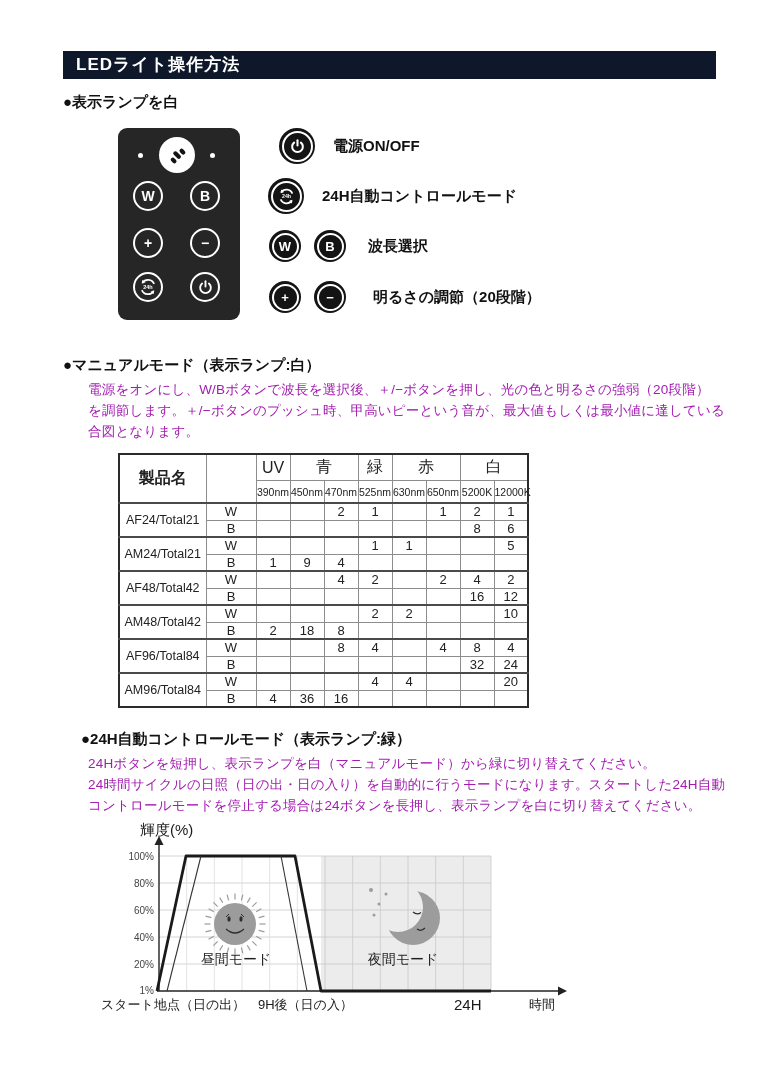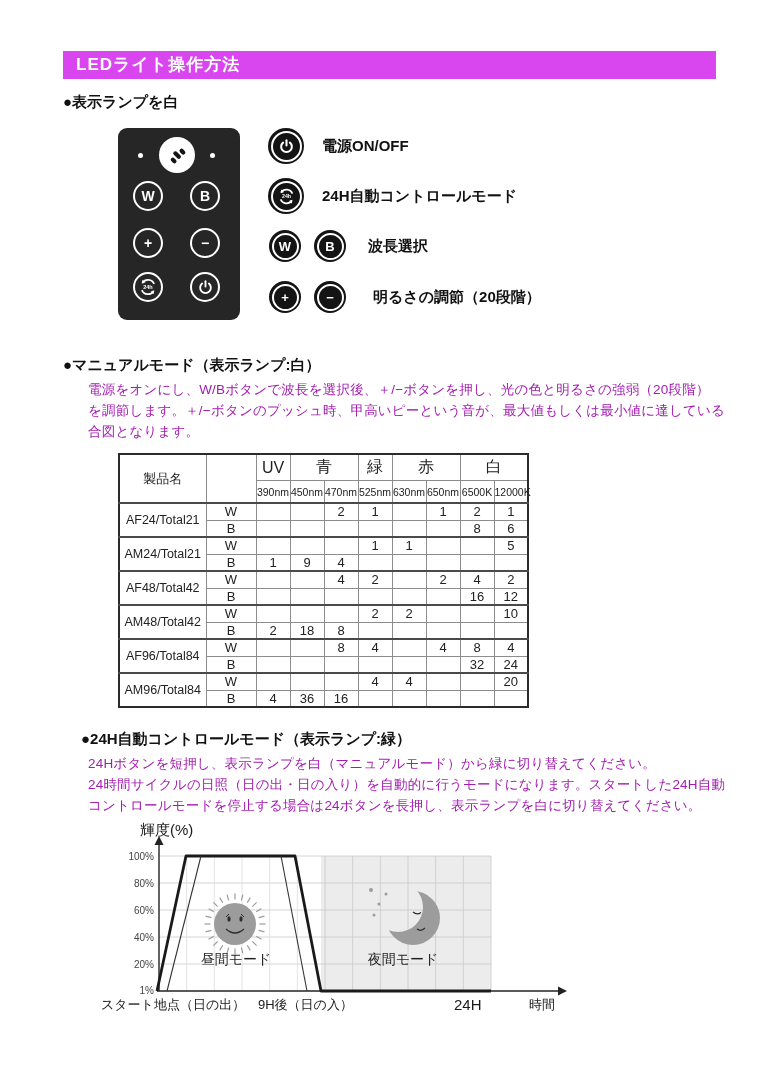--- a/index.html
+++ b/index.html
@@ -3,21 +3,21 @@
 <meta charset="utf-8">
 <style>
   html,body { margin:0; padding:0; background:#fff; }
   .page {
     position:relative; width:778px; height:1080px; background:#fff;
     font-family:"Liberation Sans","DejaVu Sans",sans-serif; color:#1a1a1a;
     overflow:hidden;
   }
   .title-bar {
     position:absolute; left:63px; top:51px; width:640px; height:28px;
-    background:#d946ef; color:#fff; font-size:17px; font-weight:bold;
+    background:#0f172a; color:#fff; font-size:17px; font-weight:bold;
     line-height:28px; padding-left:13px; letter-spacing:1px;
   }
   .sec-heading { position:absolute; font-size:15px; font-weight:bold; color:#111; }
   .h-buttons { left:63px; top:93px; }
   .h-manual  { left:63px; top:356px; }
   .h-auto    { left:63px; top:730px;margin-left:18px; }
   .body-text {
     position:absolute; left:88px; width:640px; font-size:13.5px; line-height:1.56;
     color:#a21caf; white-space:pre-line; letter-spacing:0.2px;
   }
@@ -57,21 +57,21 @@
 
   
   .spec-table {
     position:absolute; left:118px; top:453px; border-collapse:collapse; table-layout:fixed;
     width:410px; border:2px solid #2b2b2b; color:#222;
   }
   .spec-table th, .spec-table td { border:1px solid #8d8d8d; text-align:center; padding:0; }
   .spec-table thead th { font-weight:normal; }
   .spec-table .grp  { height:25px; font-size:16px; }
   .spec-table .sub  { height:21px; font-size:10.5px; }
-  .spec-table .pname{ font-size:13px; font-weight:normal; }
+  .spec-table .pname{ font-size:16px; font-weight:bold; }
   .spec-table tbody tr { height:17px; }
   .spec-table .prod { font-size:12.5px; }
   .spec-table .wb   { font-size:13px; }
   .spec-table .val  { font-size:13px; }
   .spec-table tbody.product > tr:first-child > td { border-top:2px solid #4a4a4a; }
 
   .graph { position:absolute; left:83px; top:812px; }
 </style>
 </head>
 <body>
@@ -116,21 +116,21 @@
       </svg>
     </span>
     <span class="rbtn" style="left:72px;top:144px;">
       <svg width="17" height="17" viewBox="0 0 20 20">
         <path d="M10 2.6v6.2" stroke="#fff" stroke-width="2.2" stroke-linecap="round" fill="none"></path>
         <path d="M6 5.4a6.3 6.3 0 1 0 8 0" stroke="#fff" stroke-width="2.2" stroke-linecap="round" fill="none"></path>
       </svg>
     </span>
   </div>
 
-  <div class="legend-row" style="left:268px;top:128px;">
+  <div class="legend-row" style="left:279px;top:128px;">
     <span class="licon big">
       <svg width="17" height="17" viewBox="0 0 20 20">
         <path d="M10 2.6v6.2" stroke="#fff" stroke-width="2.4" stroke-linecap="round" fill="none"></path>
         <path d="M6 5.4a6.3 6.3 0 1 0 8 0" stroke="#fff" stroke-width="2.4" stroke-linecap="round" fill="none"></path>
       </svg>
     </span>
     <span class="legend-label" style="margin-left:18px;">電源ON/OFF</span>
   </div>
 
   <div class="legend-row" style="left:268px;top:178px;">
@@ -194,21 +194,21 @@
           <th class="grp" colspan="2">赤</th>
           <th class="grp" colspan="2">白</th>
         </tr>
         <tr>
           <th class="sub">390nm</th>
           <th class="sub">450nm</th>
           <th class="sub">470nm</th>
           <th class="sub">525nm</th>
           <th class="sub">630nm</th>
           <th class="sub">650nm</th>
-          <th class="sub">6500K</th>
+          <th class="sub">5200K</th>
           <th class="sub">12000K</th>
         </tr>
       </thead>
   <tbody class="product">
         <tr>
           <td class="prod" rowspan="2">AF24/Total21</td>
           <td class="wb">W</td>
           <td class="val"></td>
           <td class="val"></td>
           <td class="val">2</td>

